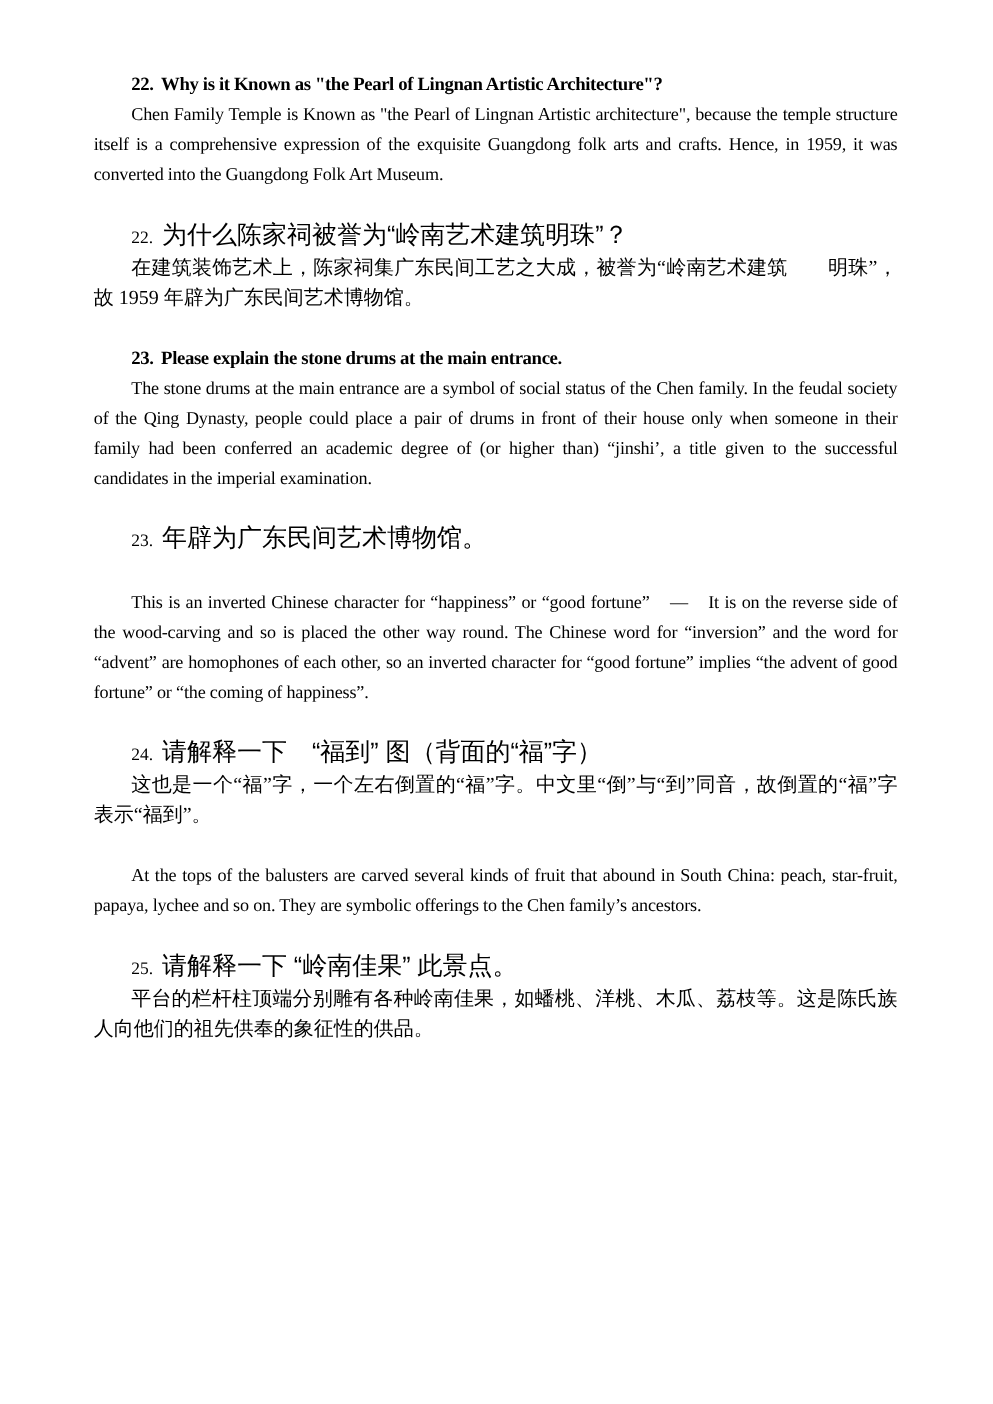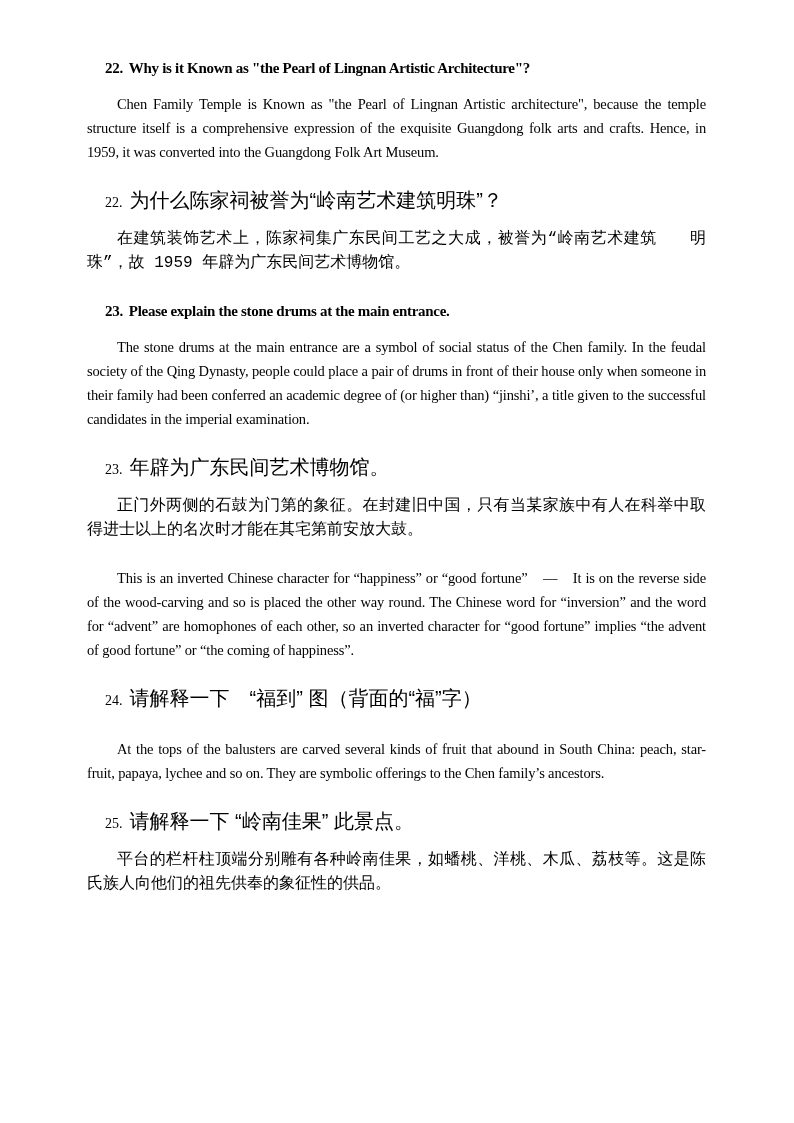--- a/index.html
+++ b/index.html
@@ -48,25 +48,25 @@
     font-weight: normal;
     font-size: 14px;
     margin-right: 7px;
   }
   .section.zh .heading .htext {
     font-family: "Liberation Sans", sans-serif;
     font-weight: normal;
     font-size: 20px;
   }
   .section.zh .body {
-    font-family: Liberation Mono, monospace;
+    font-family: Liberation Serif, serif;
     font-size: 16px;
   }
   .body {
-    margin: 12px;
+    margin: 0;
     line-height: 24px;
     text-align: justify;
     text-indent: 30px;
   }
 </style>
 </head>
 <body>
 
 <div class="page">
 
@@ -80,29 +80,29 @@
     <p class="body">在建筑装饰艺术上，陈家祠集广东民间工艺之大成，被誉为“岭南艺术建筑　　明珠”，故 1959 年辟为广东民间艺术博物馆。</p>
   </div>
 
   <div class="section en">
     <div class="heading"><span class="num">23.</span><span class="htext">Please explain the stone drums at the main entrance.</span></div>
     <p class="body">The stone drums at the main entrance are a symbol of social status of the Chen family. In the feudal society of the Qing Dynasty, people could place a pair of drums in front of their house only when someone in their family had been conferred an academic degree of (or higher than) “jinshi’, a title given to the successful candidates in the imperial examination.</p>
   </div>
 
   <div class="section zh">
     <div class="heading"><span class="num">23.</span><span class="htext">年辟为广东民间艺术博物馆。</span></div>
-    <p class="body">正门外两侧的石鼓为门第的象征。在封建旧中国，只有当某家族中有人在科举中取得进士以上的名次时才能在其宅第前安放大鼓。</p>
   </div>
 
   <div class="section en">
     <p class="body">This is an inverted Chinese character for “happiness” or “good fortune”　—　It is on the reverse side of the wood-carving and so is placed the other way round. The Chinese word for “inversion”  and the word for “advent” are homophones of each other, so an inverted character for “good fortune” implies “the advent of good fortune” or “the coming of happiness”.</p>
   </div>
 
   <div class="section zh">
     <div class="heading"><span class="num">24.</span><span class="htext">请解释一下　“福到” 图（背面的“福”字）</span></div>
+    <p class="body">这也是一个“福”字，一个左右倒置的“福”字。中文里“倒”与“到”同音，故倒置的“福”字表示“福到”。</p>
   </div>
 
   <div class="section en">
     <p class="body">At the tops of the balusters are carved several kinds of fruit that abound in South China: peach, star-fruit, papaya, lychee and so on. They are symbolic offerings to the Chen family’s ancestors.</p>
   </div>
 
   <div class="section zh">
     <div class="heading"><span class="num">25.</span><span class="htext">请解释一下 “岭南佳果” 此景点。</span></div>
     <p class="body">平台的栏杆柱顶端分别雕有各种岭南佳果，如蟠桃、洋桃、木瓜、荔枝等。这是陈氏族人向他们的祖先供奉的象征性的供品。</p>
   </div>

